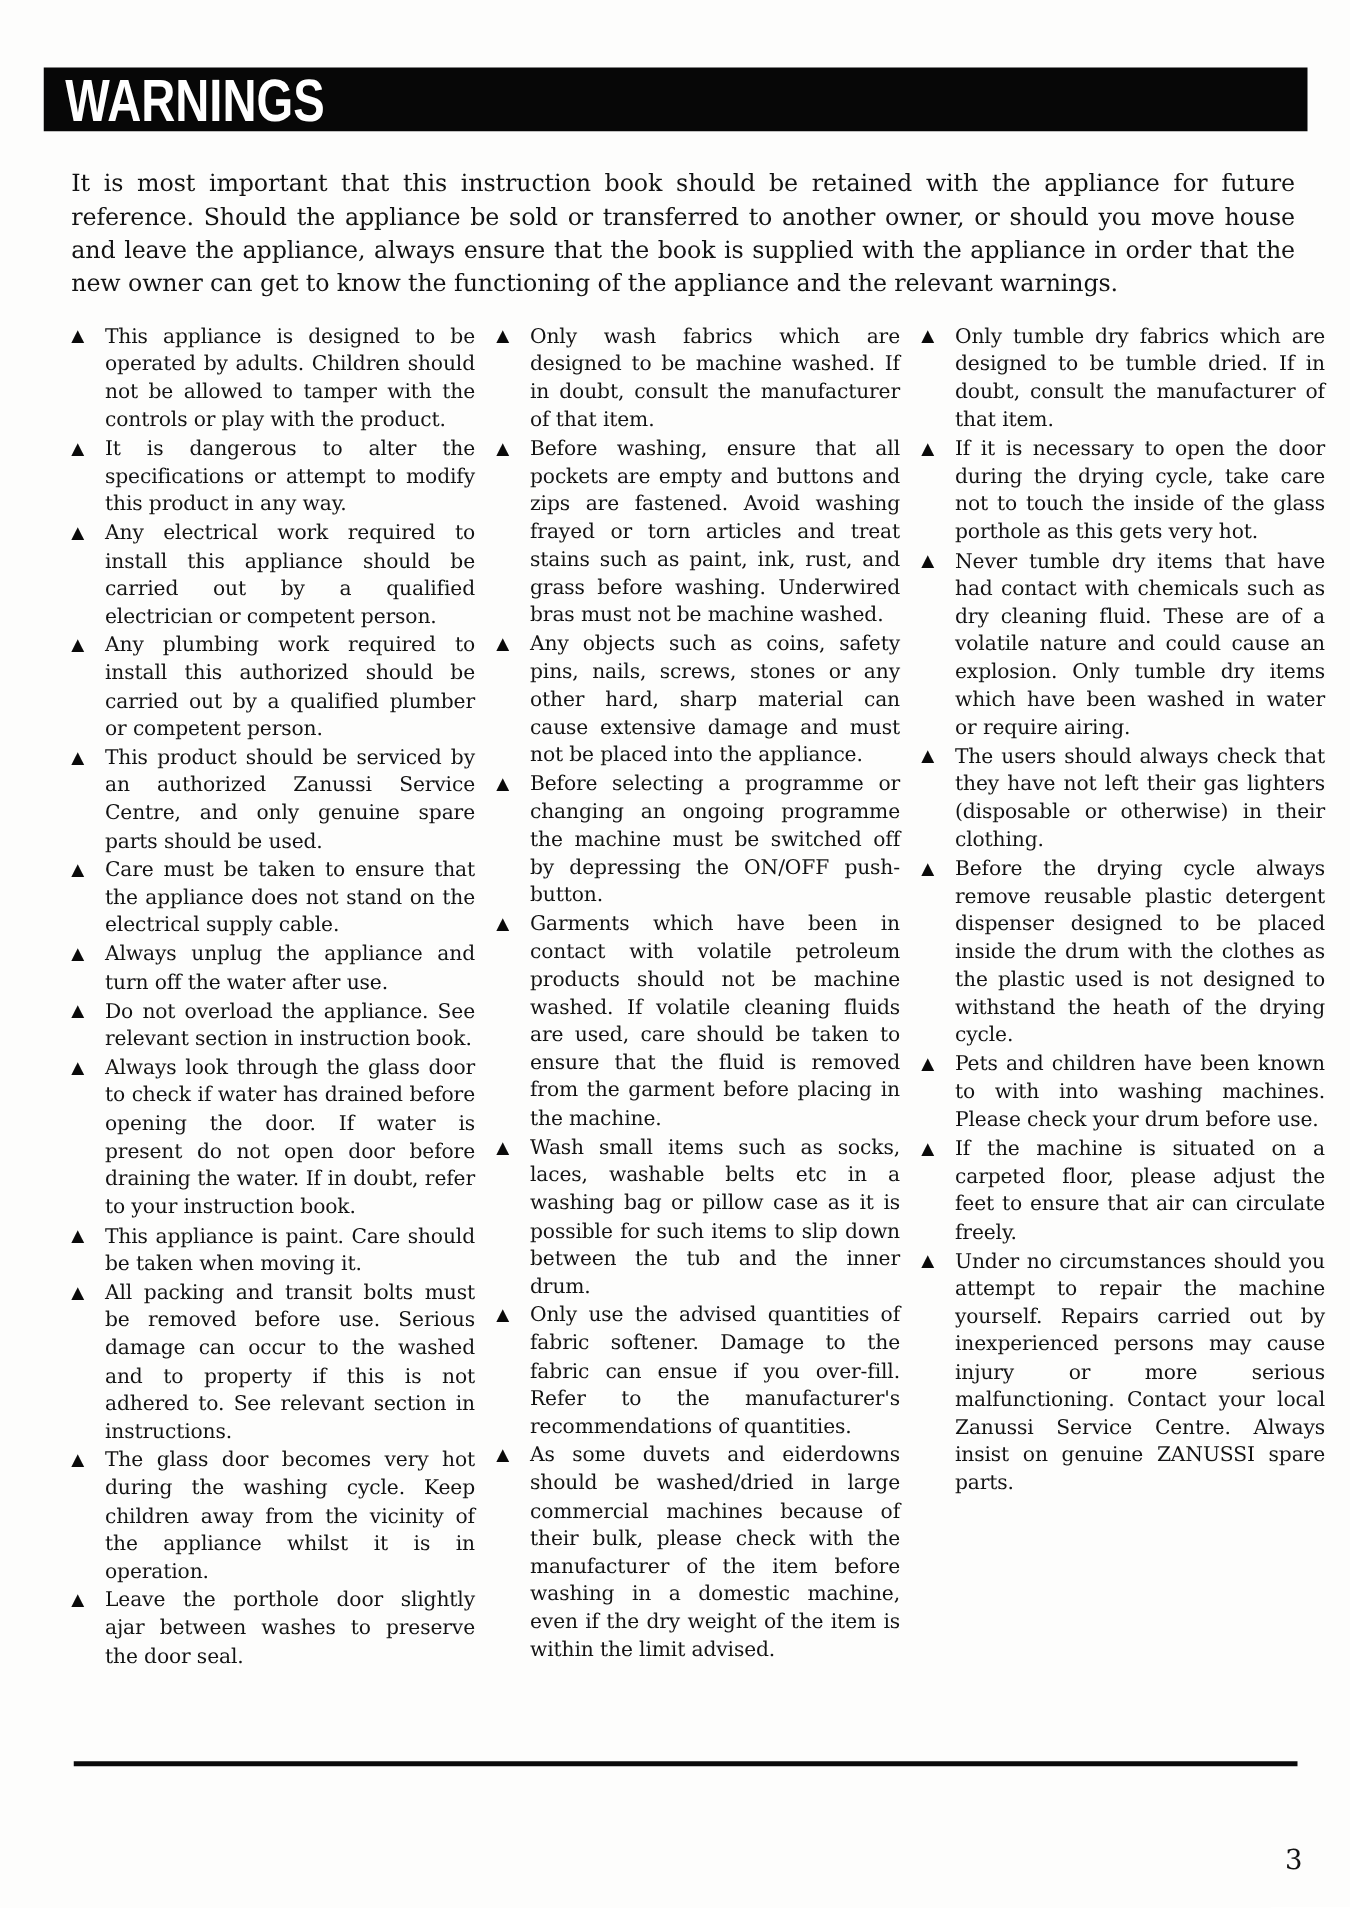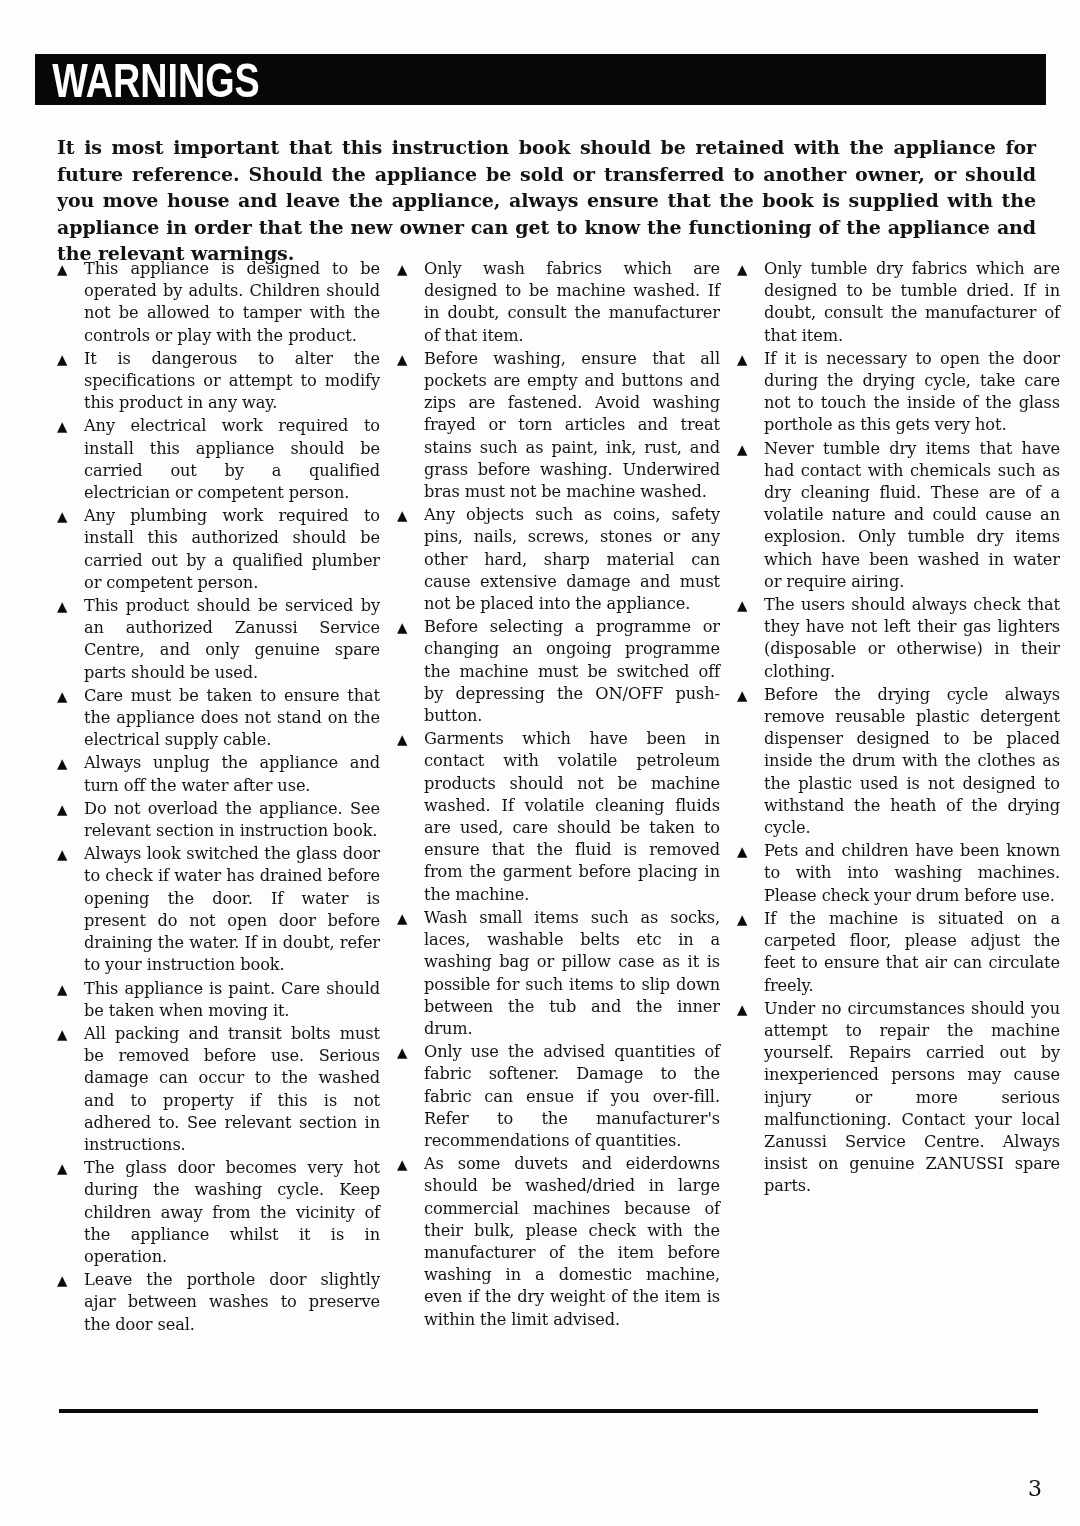--- a/index.html
+++ b/index.html
@@ -36,21 +36,21 @@
     letter-spacing: 0px;
     transform: scale(0.82, 1.04);
     transform-origin: left center;
     white-space: nowrap;
   }
   .intro {
     position: absolute;
     left: 57px;
     top: 134px;
     width: 979px;
-    font-weight: bold;
+    font-weight: normal;
     font-size: 19px;
     line-height: 26.6px;
     text-align: justify;
     letter-spacing: -0.1px;
   }
   .columns {
     position: absolute;
     left: 57px;
     top: 258px;
     width: 1003px;
@@ -136,21 +136,21 @@
         <div class="witem">
           <span class="tri">▲</span>
           <span class="wtext">Always unplug the appliance and turn off the water after use.</span>
         </div>
         <div class="witem">
           <span class="tri">▲</span>
           <span class="wtext">Do not overload the appliance. See relevant section in instruction book.</span>
         </div>
         <div class="witem">
           <span class="tri">▲</span>
-          <span class="wtext">Always look switched the glass door to check if water has drained before opening the door. If water is present do not open door before draining the water. If in doubt, refer to your instruction book.</span>
+          <span class="wtext">Always look through the glass door to check if water has drained before opening the door. If water is present do not open door before draining the water. If in doubt, refer to your instruction book.</span>
         </div>
         <div class="witem">
           <span class="tri">▲</span>
           <span class="wtext">This appliance is paint. Care should be taken when moving it.</span>
         </div>
         <div class="witem">
           <span class="tri">▲</span>
           <span class="wtext">All packing and transit bolts must be removed before use. Serious damage can occur to the washed and to property if this is not adhered to. See relevant section in instructions.</span>
         </div>
         <div class="witem">

